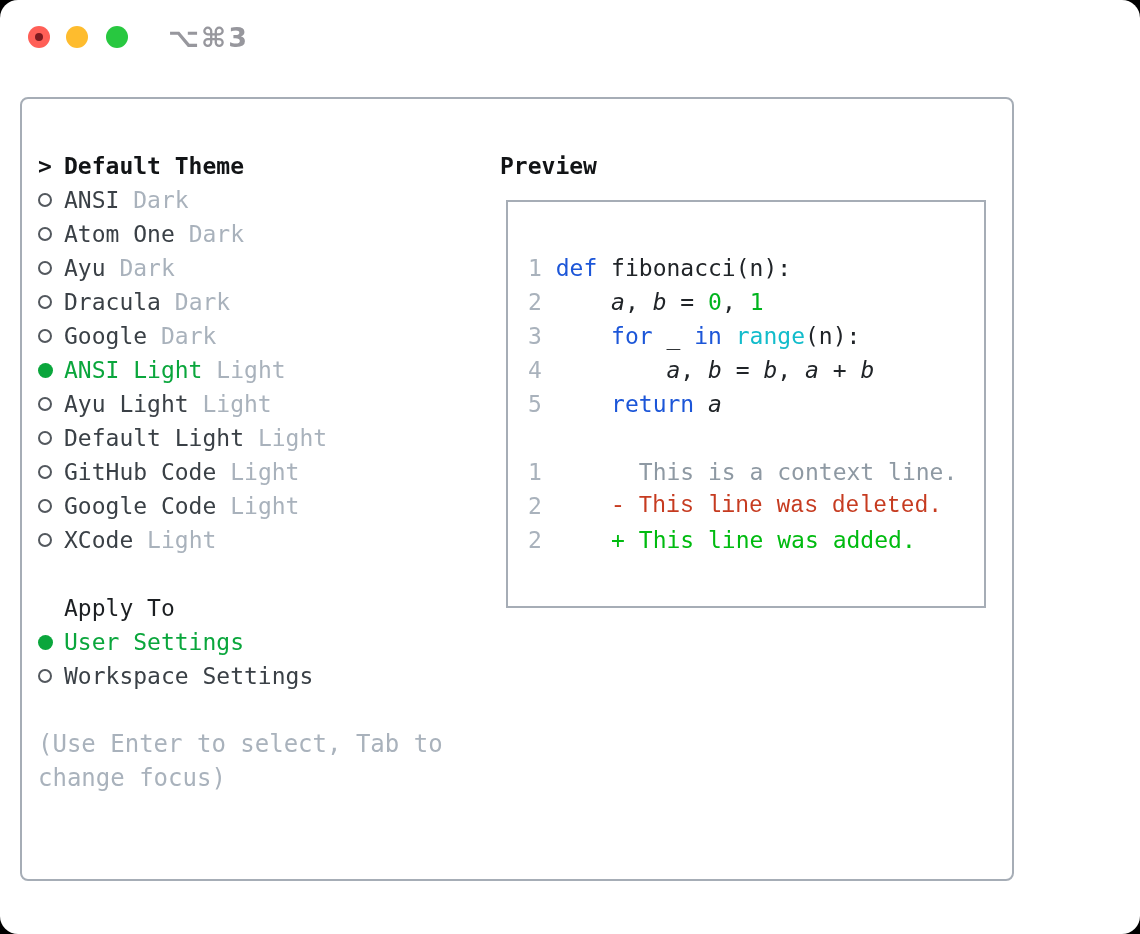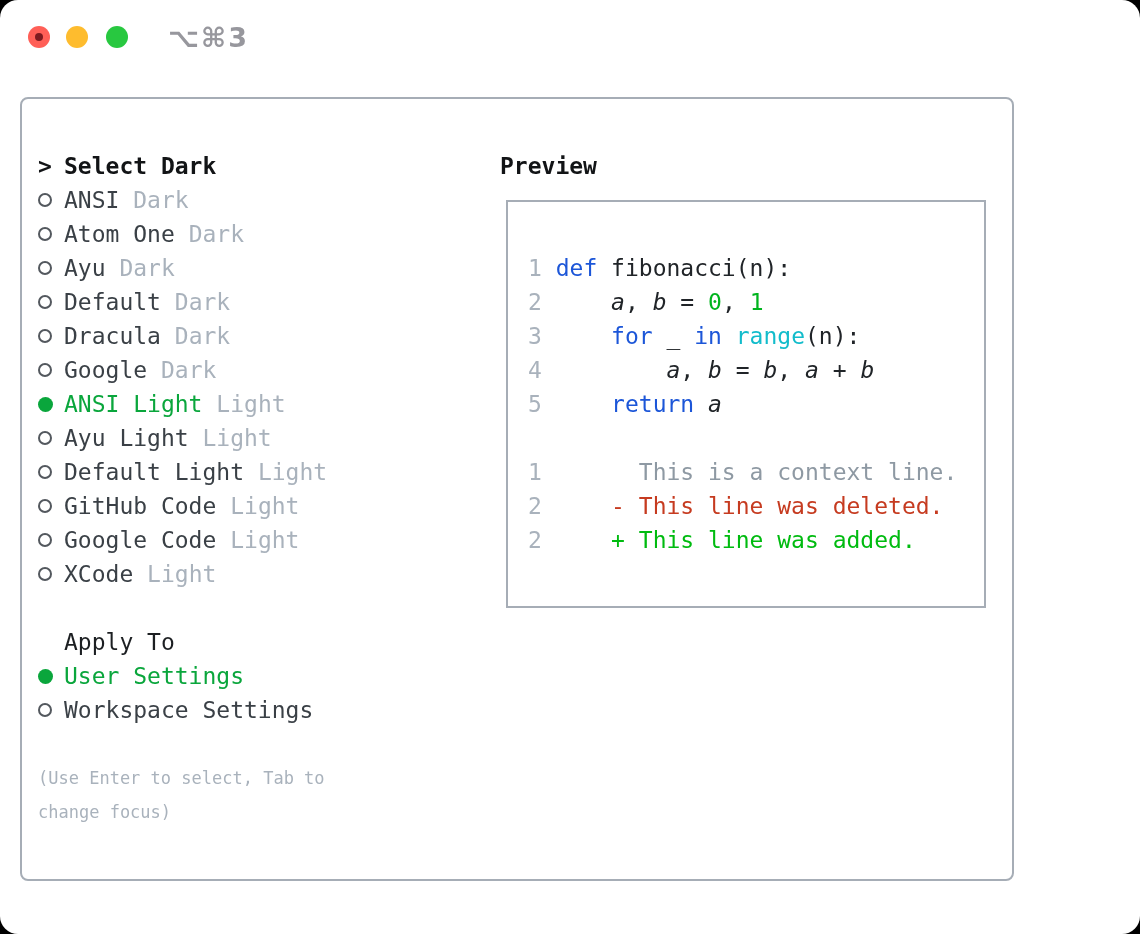--- a/index.html
+++ b/index.html
@@ -29,37 +29,37 @@
   .left-col{position:absolute;left:16px;top:50px;width:450px;}
   .marker{width:26px;display:inline-flex;align-items:center;flex:0 0 26px;}
   .prompt{font-weight:700;color:var(--heading,#121416);}
   .ring{width:14px;height:14px;border:2.5px solid var(--ring,#53585e);border-radius:50%;}
   .dot-sel{width:15px;height:15px;border-radius:50%;background:var(--accent_green,#0aa63c);}
   .title-bold{font-weight:700;color:var(--heading,#121416);}
   .name{color:var(--item_text,#3a4046);}
   .option-row.selected .name{color:var(--accent_green,#0aa63c);}
   .variant{color:var(--muted,#a9b2bc);margin-top:36px;}
   .apply-header{color:var(--heading_plain,#1c1f22);}
-  .help-line{color:var(--muted,#a9b2bc);font-size:17px;height:34px;display:flex;align-items:center;white-space:pre;}
+  .help-line{color:var(--muted,#a9b2bc);font-size:24px;height:34px;display:flex;align-items:center;white-space:pre;}
   
   .preview-title{position:absolute;left:478px;top:50px;}
   .preview-box{
     position:absolute;left:484px;top:101px;width:480px;height:408px;
     border:2px solid var(--border,#a6adb6);background:#fff;
   }
   .code{padding:49px 0 0 20px;}
   .code-line{height:34px;display:flex;align-items:center;font-size:23px;white-space:pre;}
   .ln{color:var(--line_number,#a9b2bc);margin-right:1ch;}
   .tok-plain{color:var(--code_text,#202428);}
   .tok-kw{color:var(--code_keyword,#1c56d8);}
   .tok-builtin{color:var(--code_builtin,#12bccb);}
   .tok-num{color:var(--code_number,#00b41e);}
   .tok-var{color:var(--code_text,#202428);font-style:italic;}
   .tok-ctx{color:var(--diff_context,#8e99a3);}
-  .tok-del{color:var(--diff_deleted,#c63b20);}
+  .tok-del{color:var(--diff_deleted,#c63b20);font-family:Liberation Mono, monospace;}
   .tok-add{color:var(--diff_added,#00bb10);}
 </style>
 </head>
 <body>
 
 <div class="window">
 
   <div class="titlebar">
     <span class="tl tl-close">
         <span class="dot"></span>
@@ -67,28 +67,27 @@
     <span class="tl tl-min"></span>
     <span class="tl tl-max"></span>
     <span class="shortcut">⌥⌘3</span>
   </div>
 
   <div class="panel">
 
     <div class="left-col">
       <div class="row">
         <span class="marker"><span class="prompt">&gt;</span></span>
-        <span class="title-bold">Select Dark</span>
+        <span class="title-bold">Default Theme</span>
       </div>
 
       <div id="theme-list">
           <div class="row option-row"><span class="marker"><span class="ring"></span></span><span class="label"><span class="name">ANSI</span> <span class="variant">Dark</span></span></div>
           <div class="row option-row"><span class="marker"><span class="ring"></span></span><span class="label"><span class="name">Atom One</span> <span class="variant">Dark</span></span></div>
           <div class="row option-row"><span class="marker"><span class="ring"></span></span><span class="label"><span class="name">Ayu</span> <span class="variant">Dark</span></span></div>
-          <div class="row option-row"><span class="marker"><span class="ring"></span></span><span class="label"><span class="name">Default</span> <span class="variant">Dark</span></span></div>
           <div class="row option-row"><span class="marker"><span class="ring"></span></span><span class="label"><span class="name">Dracula</span> <span class="variant">Dark</span></span></div>
           <div class="row option-row"><span class="marker"><span class="ring"></span></span><span class="label"><span class="name">Google</span> <span class="variant">Dark</span></span></div>
           <div class="row option-row selected"><span class="marker"><span class="dot-sel"></span></span><span class="label"><span class="name">ANSI Light</span> <span class="variant">Light</span></span></div>
           <div class="row option-row"><span class="marker"><span class="ring"></span></span><span class="label"><span class="name">Ayu Light</span> <span class="variant">Light</span></span></div>
           <div class="row option-row"><span class="marker"><span class="ring"></span></span><span class="label"><span class="name">Default Light</span> <span class="variant">Light</span></span></div>
           <div class="row option-row"><span class="marker"><span class="ring"></span></span><span class="label"><span class="name">GitHub Code</span> <span class="variant">Light</span></span></div>
           <div class="row option-row"><span class="marker"><span class="ring"></span></span><span class="label"><span class="name">Google Code</span> <span class="variant">Light</span></span></div>
           <div class="row option-row"><span class="marker"><span class="ring"></span></span><span class="label"><span class="name">XCode</span> <span class="variant">Light</span></span></div>
         </div>
 

